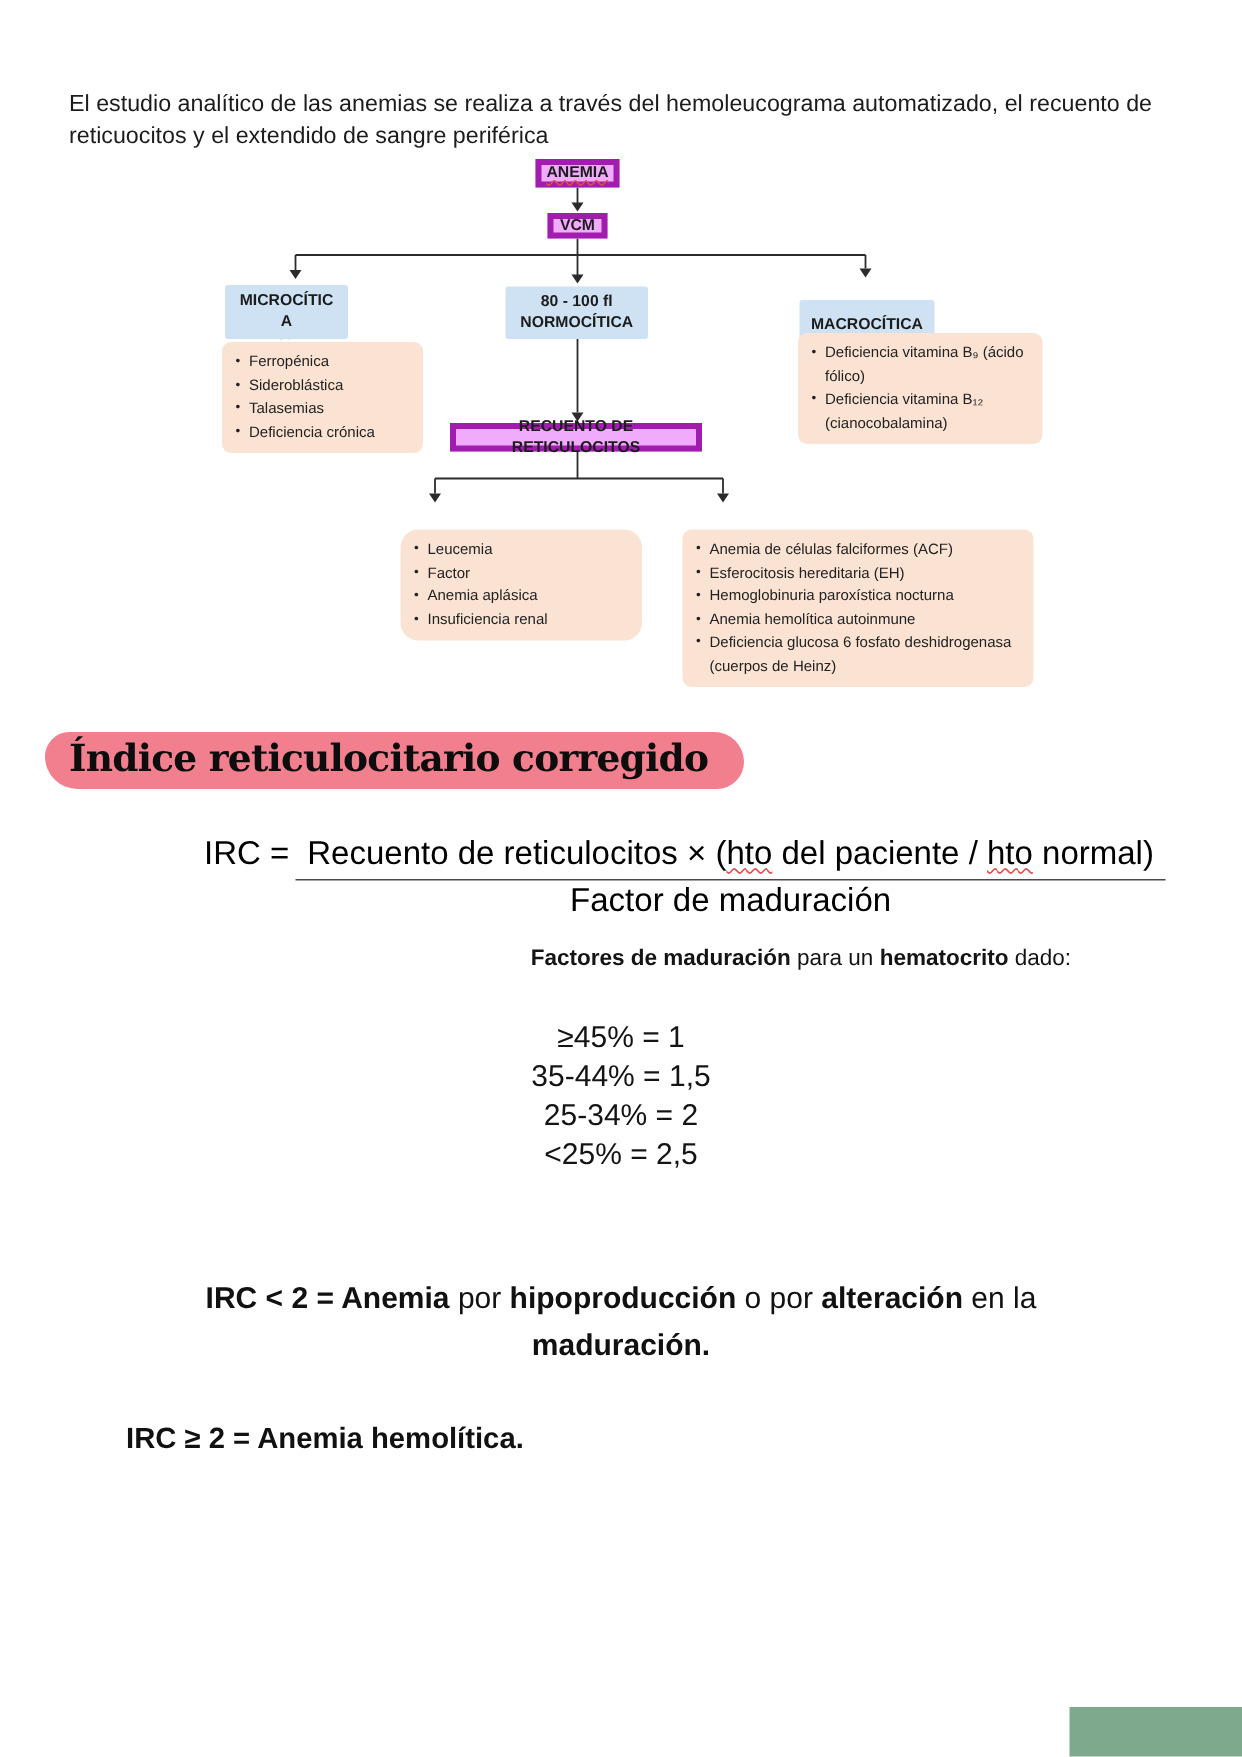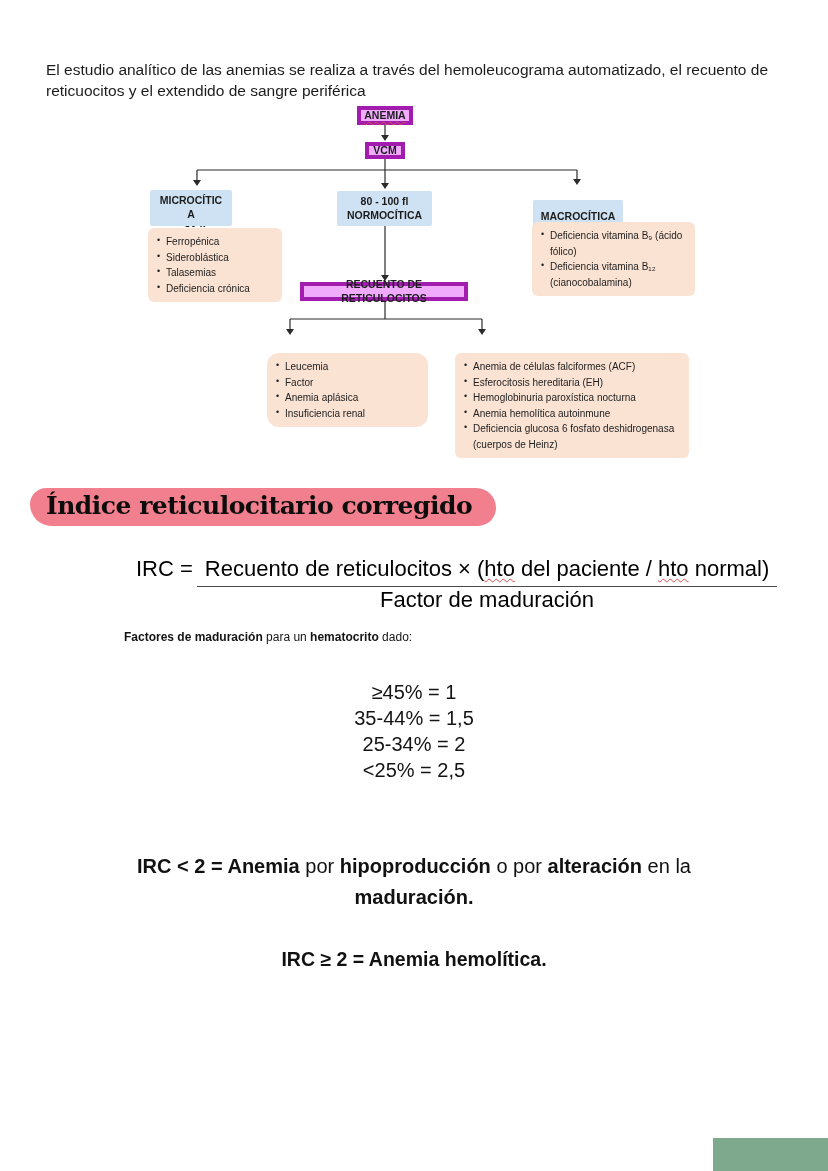--- a/index.html
+++ b/index.html
@@ -57,26 +57,26 @@
     font-size:25px; letter-spacing:-0.5px; color:#0d0d0d; white-space:nowrap;
   }
 
   
   #formula { position:absolute; left:136px; top:556px; display:flex; align-items:flex-start; font-size:22px; color:#000000; }
   .frac { display:inline-block; text-align:center; margin-left:4px; }
   .frac .num { padding:0 8px 5px 8px; border-bottom:1.5px solid #4a4a4a; white-space:nowrap; }
   .frac .den { padding-top:5px; }
 
   
-  #mat-title { position:absolute; left:124px; top:630px; width:600px; text-align:left; font-size:12px; color:#141414; }
+  #mat-title { position:absolute; left:114px; top:630px; width:600px; text-align:right; font-size:15px; color:#141414; }
   #mat-rows  { position:absolute; left:264px; top:679px; width:300px; text-align:center; font-size:20px; line-height:26px; color:#141414; }
 
   
   #conclusion-1 { position:absolute; left:84px; top:851px; width:660px; text-align:center; font-size:20px; line-height:1.55; color:#111; }
-  #conclusion-2 { position:absolute; left:84px; top:948px; width:660px; text-align:center; font-size:19.5px; font-weight:700; color:#111; }
+  #conclusion-2 { position:absolute; left:84px; top:948px; width:660px; font-size:19.5px; font-weight:700; color:#111; }
 
   
   #corner-block { position:absolute; left:713px; top:1138px; width:115px; height:33px; background:#7fa98d; }
 
   b { font-weight:700; }
 </style>
 </head>
 <body>
 
 <p id="intro">El estudio analítico de las anemias se realiza a través del hemoleucograma automatizado, el recuento de reticuocitos y el extendido de sangre periférica</p>

